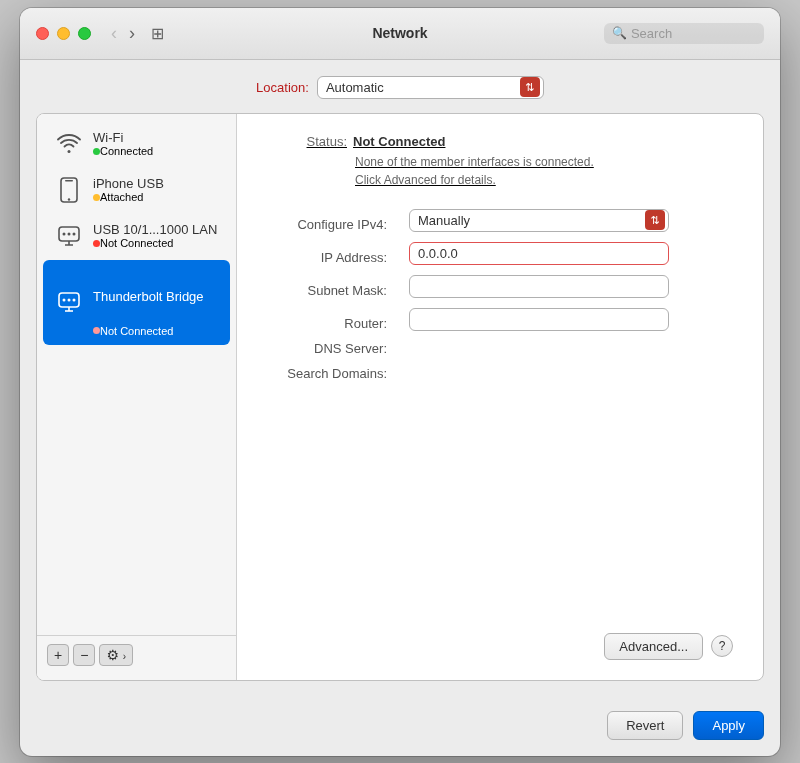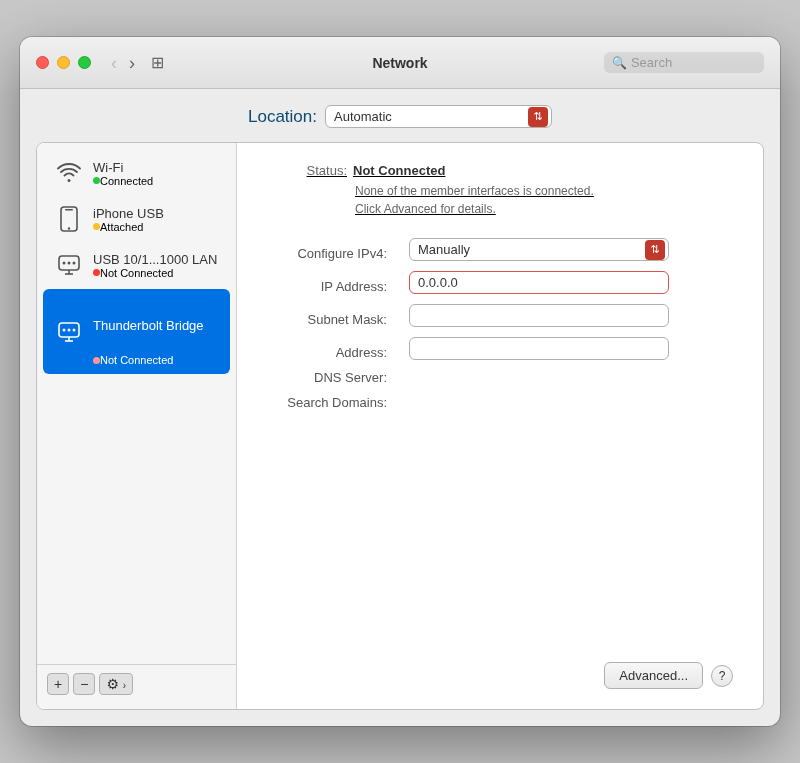--- a/index.html
+++ b/index.html
@@ -111,22 +111,22 @@
     
     .location-row {
       display: flex;
       align-items: center;
       justify-content: center;
       margin-bottom: 14px;
       gap: 8px;
     }
 
     .location-label {
-      font-size: 17px;
-      color: #0c4a6e;
+      font-size: 13px;
+      color: #b91c1c;
     }
 
     .location-select-wrapper {
       position: relative;
       display: flex;
       align-items: center;
     }
 
     .location-select {
       appearance: none;
@@ -576,21 +576,21 @@
             <label class="form-label">IP Address:</label>
             <input type="text" class="form-input" value="0.0.0.0" style="">
           </div>
 
           <div class="form-row">
             <label class="form-label">Subnet Mask:</label>
             <input type="text" class="form-input-plain" style="">
           </div>
 
           <div class="form-row">
-            <label class="form-label">Address:</label>
+            <label class="form-label">Router:</label>
             <input type="text" class="form-input-plain" style="">
           </div>
 
           <div class="form-row">
             <label class="form-label">DNS Server:</label>
             <span></span>
           </div>
 
           <div class="form-row">
             <label class="form-label">Search Domains:</label>
@@ -601,14 +601,18 @@
 
         <div class="panel-bottom">
           <button class="btn-advanced">Advanced...</button>
           <button class="btn-question">?</button>
         </div>
 
       </div>
     </div>
   </div>
 
+  <div class="window-bottom">
+    <button class="btn-revert">Revert</button>
+    <button class="btn-apply">Apply</button>
+  </div>
 
 </div>
 
 </body></html>

